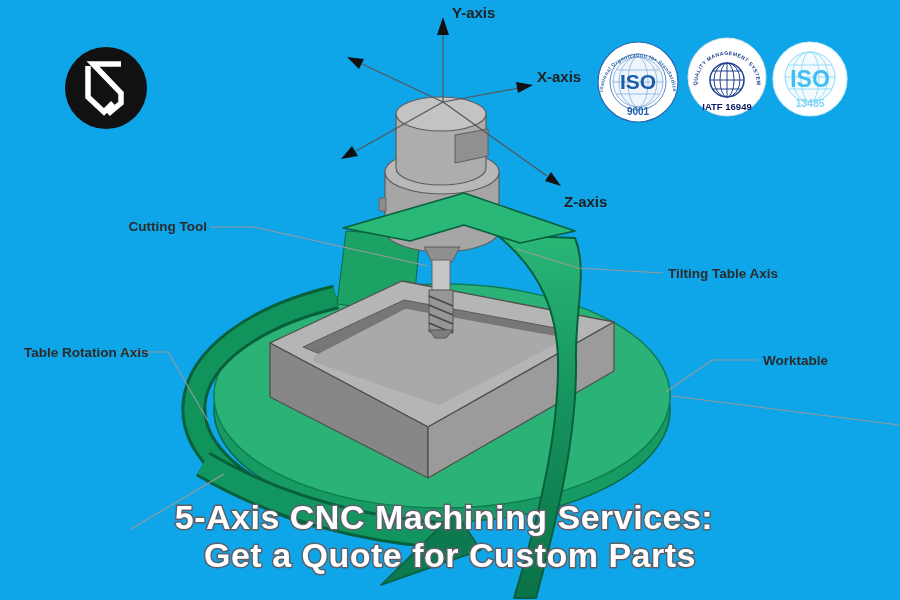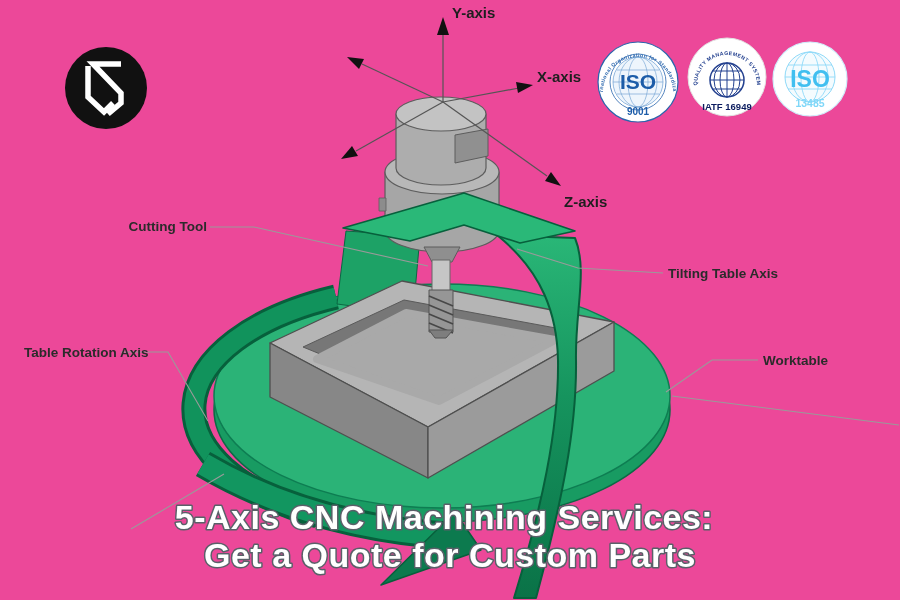--- a/index.html
+++ b/index.html
@@ -1,16 +1,16 @@
 <!DOCTYPE html>
 <html><head>
 <meta charset="utf-8">
 <style>
   html,body{margin:0;padding:0;background:#ffffff;}
-  .stage{position:relative;width:900px;height:600px;background:#ec4899;overflow:hidden;
+  .stage{position:relative;width:900px;height:600px;background:#0ea5e9;overflow:hidden;
          font-family:"Liberation Sans",sans-serif;}
   svg{display:block;}
   text{font-family:"Liberation Sans",sans-serif;}
   .axis-label{font-size:15px;font-weight:600;fill:#1f1f1f;}
   .callout-label{font-size:13.5px;font-weight:600;fill:#2b2b2b;}
   .leader{fill:none;stroke:#9a9a9a;stroke-width:1.1px;}
   .title-line{font-size:34px;font-weight:700;fill:#ffffff;stroke:#5a6069;stroke-width:3px;
               paint-order:stroke fill;stroke-linejoin:round;letter-spacing:0.5px;}
   .badge-ring-text{font-size:5.2px;font-weight:700;letter-spacing:0.4px;}
   .machined{stroke-linejoin:round;}

